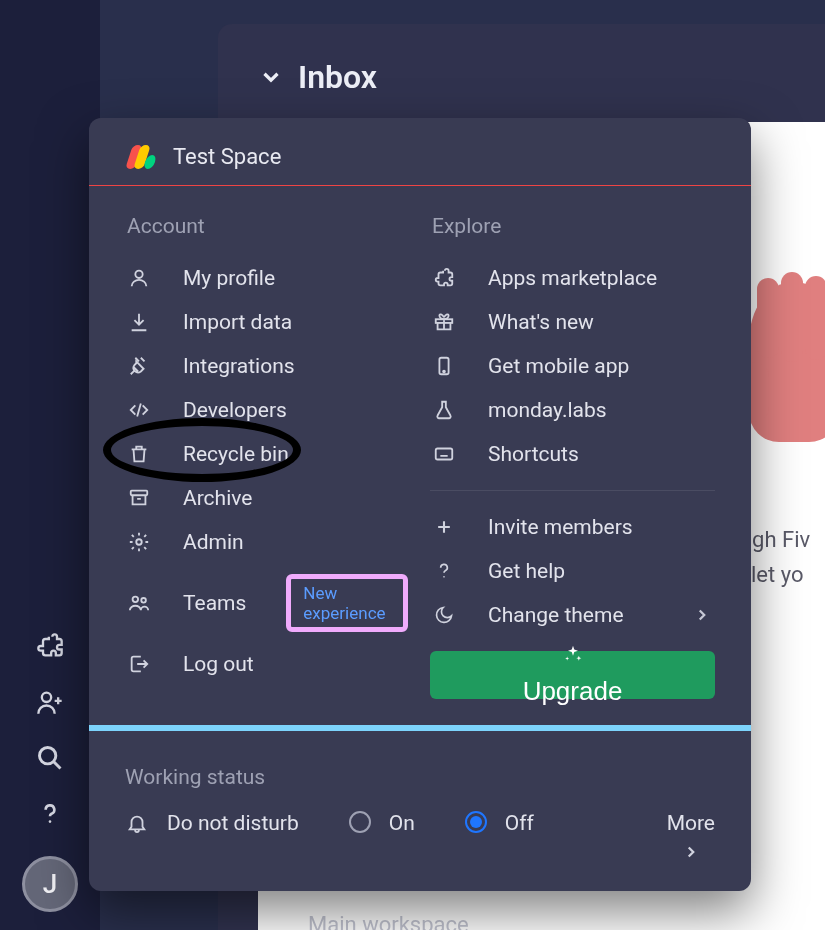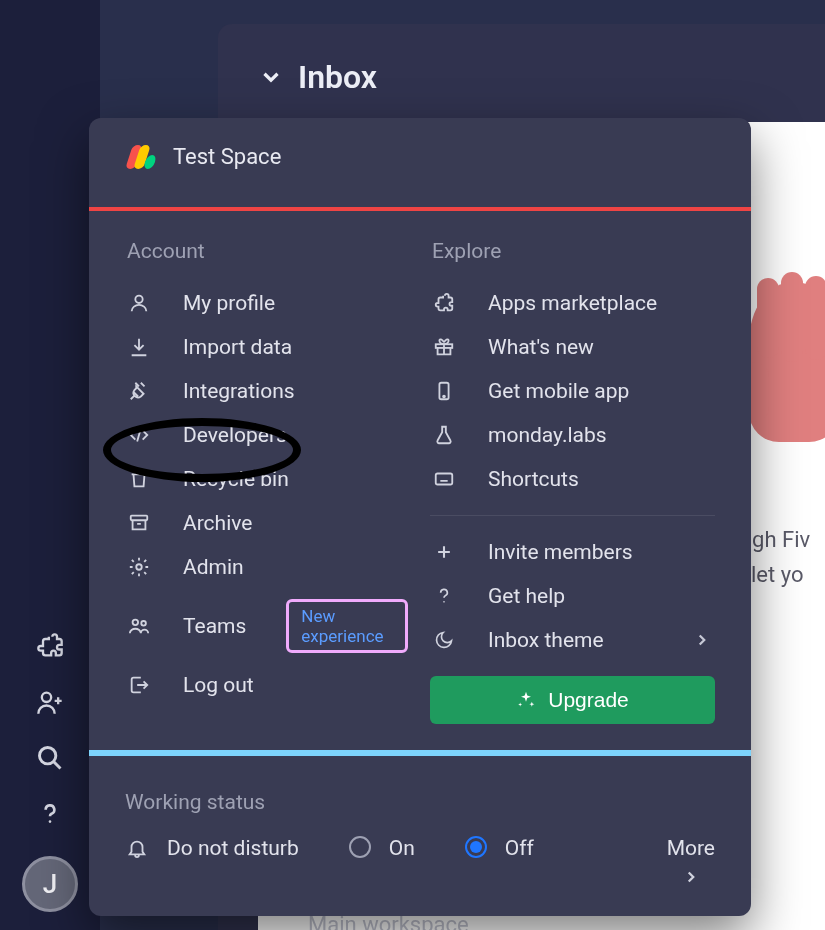--- a/index.html
+++ b/index.html
@@ -81,22 +81,22 @@
     position: absolute;
     left: 89px; top: 118px;
     width: 662px;
     background: #393b53;
     border-radius: 12px;
     box-shadow: 0 20px 50px rgba(0,0,0,0.5);
     overflow: hidden;
   }
   .popup-header {
     display: flex; align-items: center; gap: 18px;
-    padding: 26px 34px 38px 40px;
-    border-bottom: 4px solid #ef4444;
+    padding: 26px 34px 16px 40px;
+    border-bottom: 1px solid #ef4444;
   }
   .logo { display:flex; gap:0; }
   .logo-bar { width:10px; height:24px; border-radius:5px; transform: skewX(-18deg); }
   .lb1{ background:#f8524c; } .lb2{ background:#ffcb00; margin-left:-2px; } .lb3{ background:#00d37f; margin-left:-2px; height:14px; margin-top:10px; width:10px; border-radius:50%;}
   .space-name { font-size: 22px; color: #e8e9f1; }
   .popup-body {
     display: flex;
     padding: 28px 36px 26px 36px;
     gap: 20px;
   }
@@ -104,33 +104,34 @@
   .section-label { color:#9ea1b3; font-size:21px; margin-bottom: 18px; padding-left: 2px;}
   .menu-item {
     display:flex; align-items:center; gap:32px;
     padding: 10px 2px;
     font-size:21px; color:#e2e3ec;
     cursor:pointer;
     position: relative;
   }
   .menu-item .ico { width:24px; height:24px; color:#d0d2de; display:flex; align-items:center; justify-content:center; flex-shrink:0;}
   .badge-new {
-    border:3px solid #f0abfc; color:#5b9cff;
+    border:5px solid #f0abfc; color:#5b9cff;
     font-size:17px; padding: 4px 12px; border-radius:6px;
     margin-left: 8px;
   }
   .col-right .divider { height:1px; background:#4a4c62; margin: 14px 0 14px 0; }
   .chev-right { position:absolute; right:4px; color:#c6c8d5;}
   .upgrade-btn {
     margin-top: 14px;
     background:#1f9b5e;
-    color:#fff; font-size:21px; font-weight:500;
+    color:#fff; font-size:26px; font-weight:500;
     height:48px; border:none; border-radius:6px;
     display:flex; align-items:center; justify-content:center; gap:12px;
     cursor:pointer;
+    flex-direction:column;
   }
   .popup-footer {
     border-top:6px solid #7dd3fc;
     padding: 34px 36px 30px 36px;
   }
   .ws-label { color:#9ea1b3; font-size:21px; margin-bottom: 22px; }
   .ws-row { display:flex; align-items:flex-start; gap:18px; font-size:21px; color:#e2e3ec;}
   .ws-row .ico { width:24px; height:24px; display:flex; align-items:center; justify-content:center;}
   .radio { width:22px; height:22px; border:2px solid #9ea1b3; border-radius:50%; display:inline-flex; align-items:center; justify-content:center; flex-shrink:0;}
   .radio.on { border-color:#1f76ff; }
@@ -364,21 +365,21 @@
             </svg>
           </span>
         <span>Get help</span>
       </div>
       <div class="menu-item">
         <span class="ico">
             <svg viewBox="0 0 24 24" width="20" height="20" fill="none" stroke="currentColor" stroke-width="2">
               <path d="M21 13A9 9 0 1 1 11 3a7 7 0 0 0 10 10z"></path>
             </svg>
           </span>
-        <span>Inbox theme</span>
+        <span>Change theme</span>
         <span class="chev-right">
             <svg viewBox="0 0 24 24" width="18" height="18" fill="none" stroke="currentColor" stroke-width="3">
               <path d="M9 6l6 6-6 6"></path>
             </svg>
           </span>
       </div>
 
       <button class="upgrade-btn">
         <span>
             <svg viewBox="0 0 24 24" width="20" height="20" fill="currentColor">

